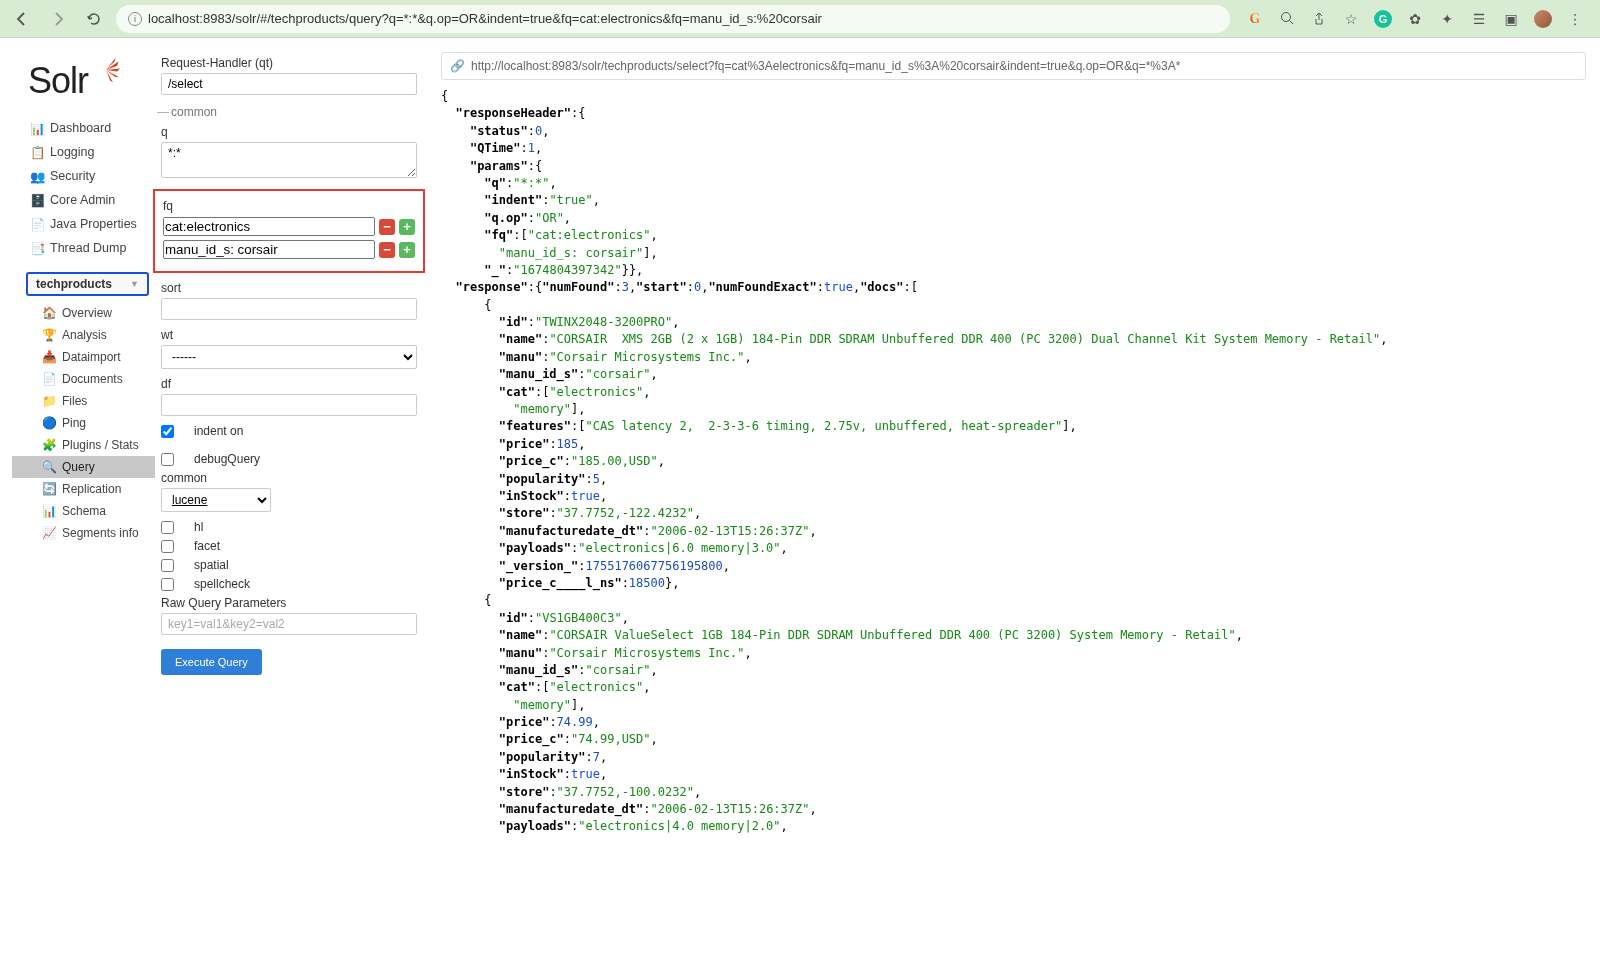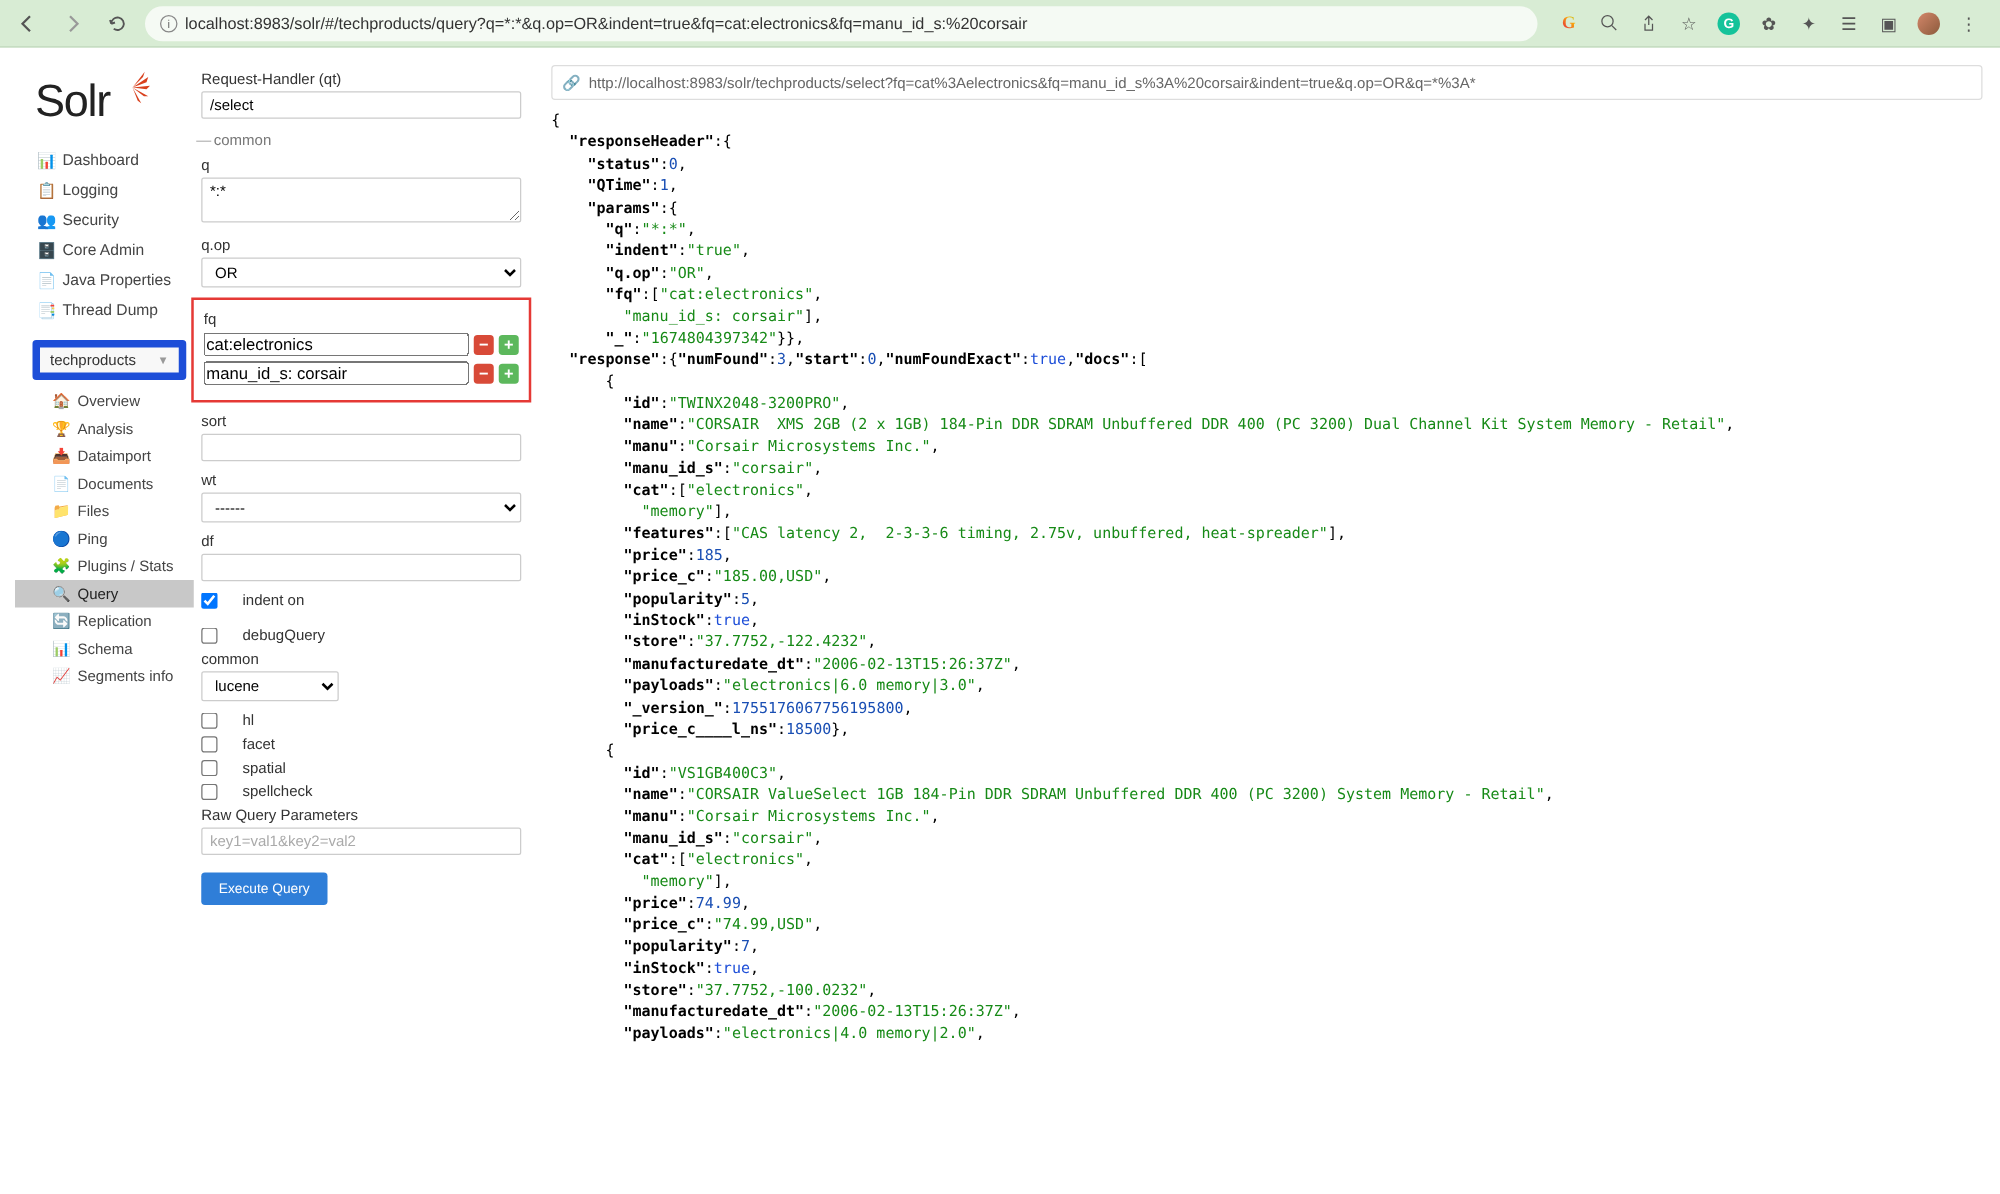--- a/index.html
+++ b/index.html
@@ -19,21 +19,21 @@
     .container { display: flex; }
 
     
     .sidebar { width: 155px; padding: 18px 0 0 0; }
     .logo { display:flex; align-items:flex-end; padding: 0 0 14px 28px;}
     .logo-text { font-size: 36px; font-weight: 400; letter-spacing: -1px; color: #222;}
     .logo-sun { width:28px; height:28px; margin-left:4px; margin-bottom:18px;}
     .nav-list { list-style: none; }
     .nav-list li { padding: 5px 8px 5px 30px; font-size: 12.5px; color: #444; cursor: pointer; position: relative; display:flex; align-items:center; gap:6px;}
     .nav-icon { width:14px; height:14px; display:inline-block; flex-shrink:0;}
-    .core-selector { margin: 12px 6px 6px 26px; border: 6px solid #1d4ed8; border-radius: 3px; padding: 3px 8px; font-size: 12px; background: #f8f8f8; display:flex; justify-content:space-between; align-items:center;}
+    .core-selector { margin: 12px 6px 6px 26px; border: 2px solid #1d4ed8; border-radius: 3px; padding: 3px 8px; font-size: 12px; background: #f8f8f8; display:flex; justify-content:space-between; align-items:center;font-weight:bold;}
     .core-selector .tri{ color:#999; font-size:9px;}
     .sub-nav { list-style: none; padding-left: 12px; margin-top: 4px;}
     .sub-nav li { padding: 4px 8px 4px 30px; font-size: 12px; color: #444; cursor: pointer; display:flex; align-items:center; gap:6px;}
     .sub-nav li.active { background: #c8c8c8; color: #222; }
 
     
     .query-panel { width: 272px; padding: 18px 10px 18px 6px; }
     .form-row { margin-bottom: 8px; }
     .form-row label { display: block; font-size: 12px; color: #333; margin-bottom: 3px; }
     .form-row input[type="text"], .form-row textarea, .form-row select { width: 100%; border: 1px solid #ccc; border-radius: 2px; padding: 3px 6px; font-size: 12px; font-family: inherit; background: #fff; }
@@ -44,21 +44,21 @@
     .fq-row { display: flex; align-items: center; gap: 4px; margin-bottom: 4px; }
     .fq-row input { flex: 1; }
     .btn-minus, .btn-plus { width:16px; height:16px; border-radius:3px; color:#fff; font-weight:bold; display:inline-flex; align-items:center; justify-content:center; font-size:13px; cursor:pointer; }
     .btn-minus { background:#d84a38; }
     .btn-plus { background:#5cb85c; }
     .two-col { display:flex; gap:14px;}
     .two-col > div { flex:1; }
     .cb-row { display:flex; align-items:center; gap:20px; margin: 5px 0;}
     .cb-row input { margin:0; }
     .execute-btn { background:#2f7ed8; color:#fff; border:none; padding:7px 14px; border-radius:3px; font-size:11px; cursor:pointer; margin-top:6px;}
-    .small-select { width:110px !important; }
+    .small-select { width:110px !important;text-decoration:underline; }
     input::placeholder{ color:#aaa;}
 
     
     .response-panel { flex: 1; padding: 14px 14px; }
     .resp-url-box { border: 1px solid #ddd; border-radius: 3px; padding: 6px 8px; font-size: 12px; color: #666; margin-bottom: 8px; display:flex; align-items:center; gap:6px;}
     .resp-url-box .link-icon { color:#999; }
     .json-output { font-family: Menlo, Consolas, monospace; font-size: 12px; line-height: 1.45; white-space: pre; color: #000; }
     .jk { font-weight: bold; color: #000; }
     .js { color: #178a17; }
     .jn { color: #1a4fb4; }
@@ -208,24 +208,20 @@
 
   <div class="query-panel">
     <div class="form-row">
       <label>Request-Handler (qt)</label>
       <input type="text" value="/select" style="">
     </div>
     <span class="fieldset-label">common</span>
     <div class="form-row">
       <label>q</label>
       <textarea id="q-ta" style="">*:*</textarea>
-    </div>
-    <div class="form-row">
-      <label>q.op</label>
-      <select><option id="qop-opt">OR</option></select>
     </div>
 
     <div class="highlighted-box">
       <label style="display:block;margin-bottom:4px;">fq</label>
       <div class="fq-row">
         <input type="text" value="cat:electronics" style="">
         <span class="btn-minus">−</span>
         <span class="btn-plus">+</span>
       </div>
       <div class="fq-row">

